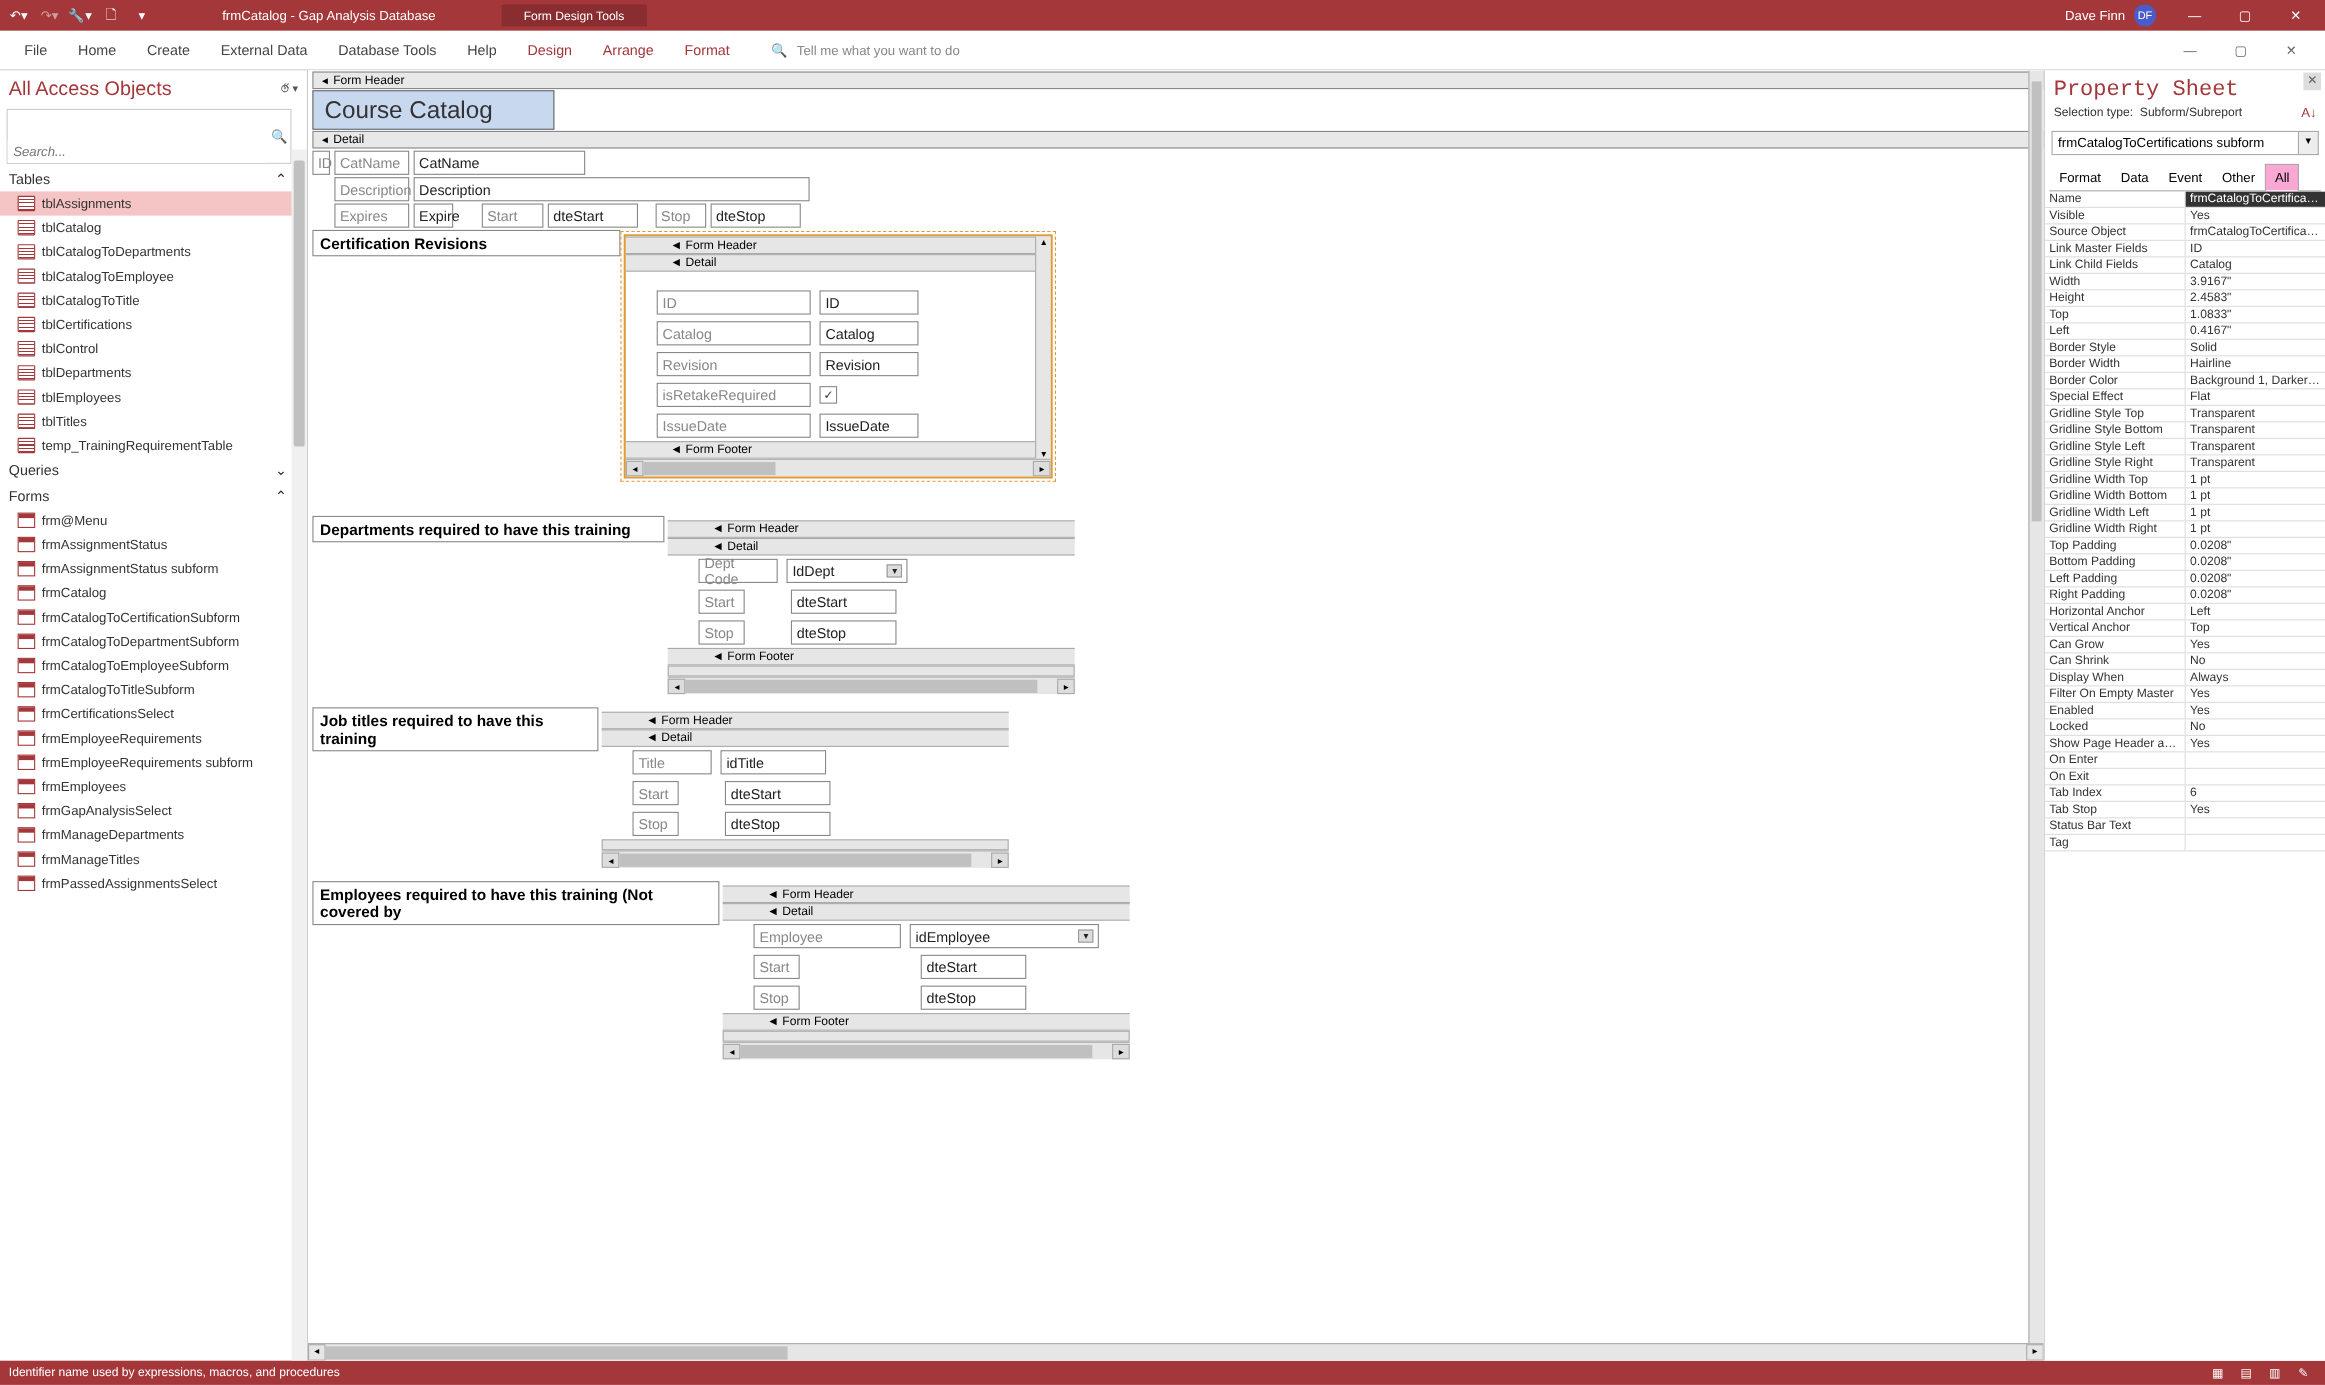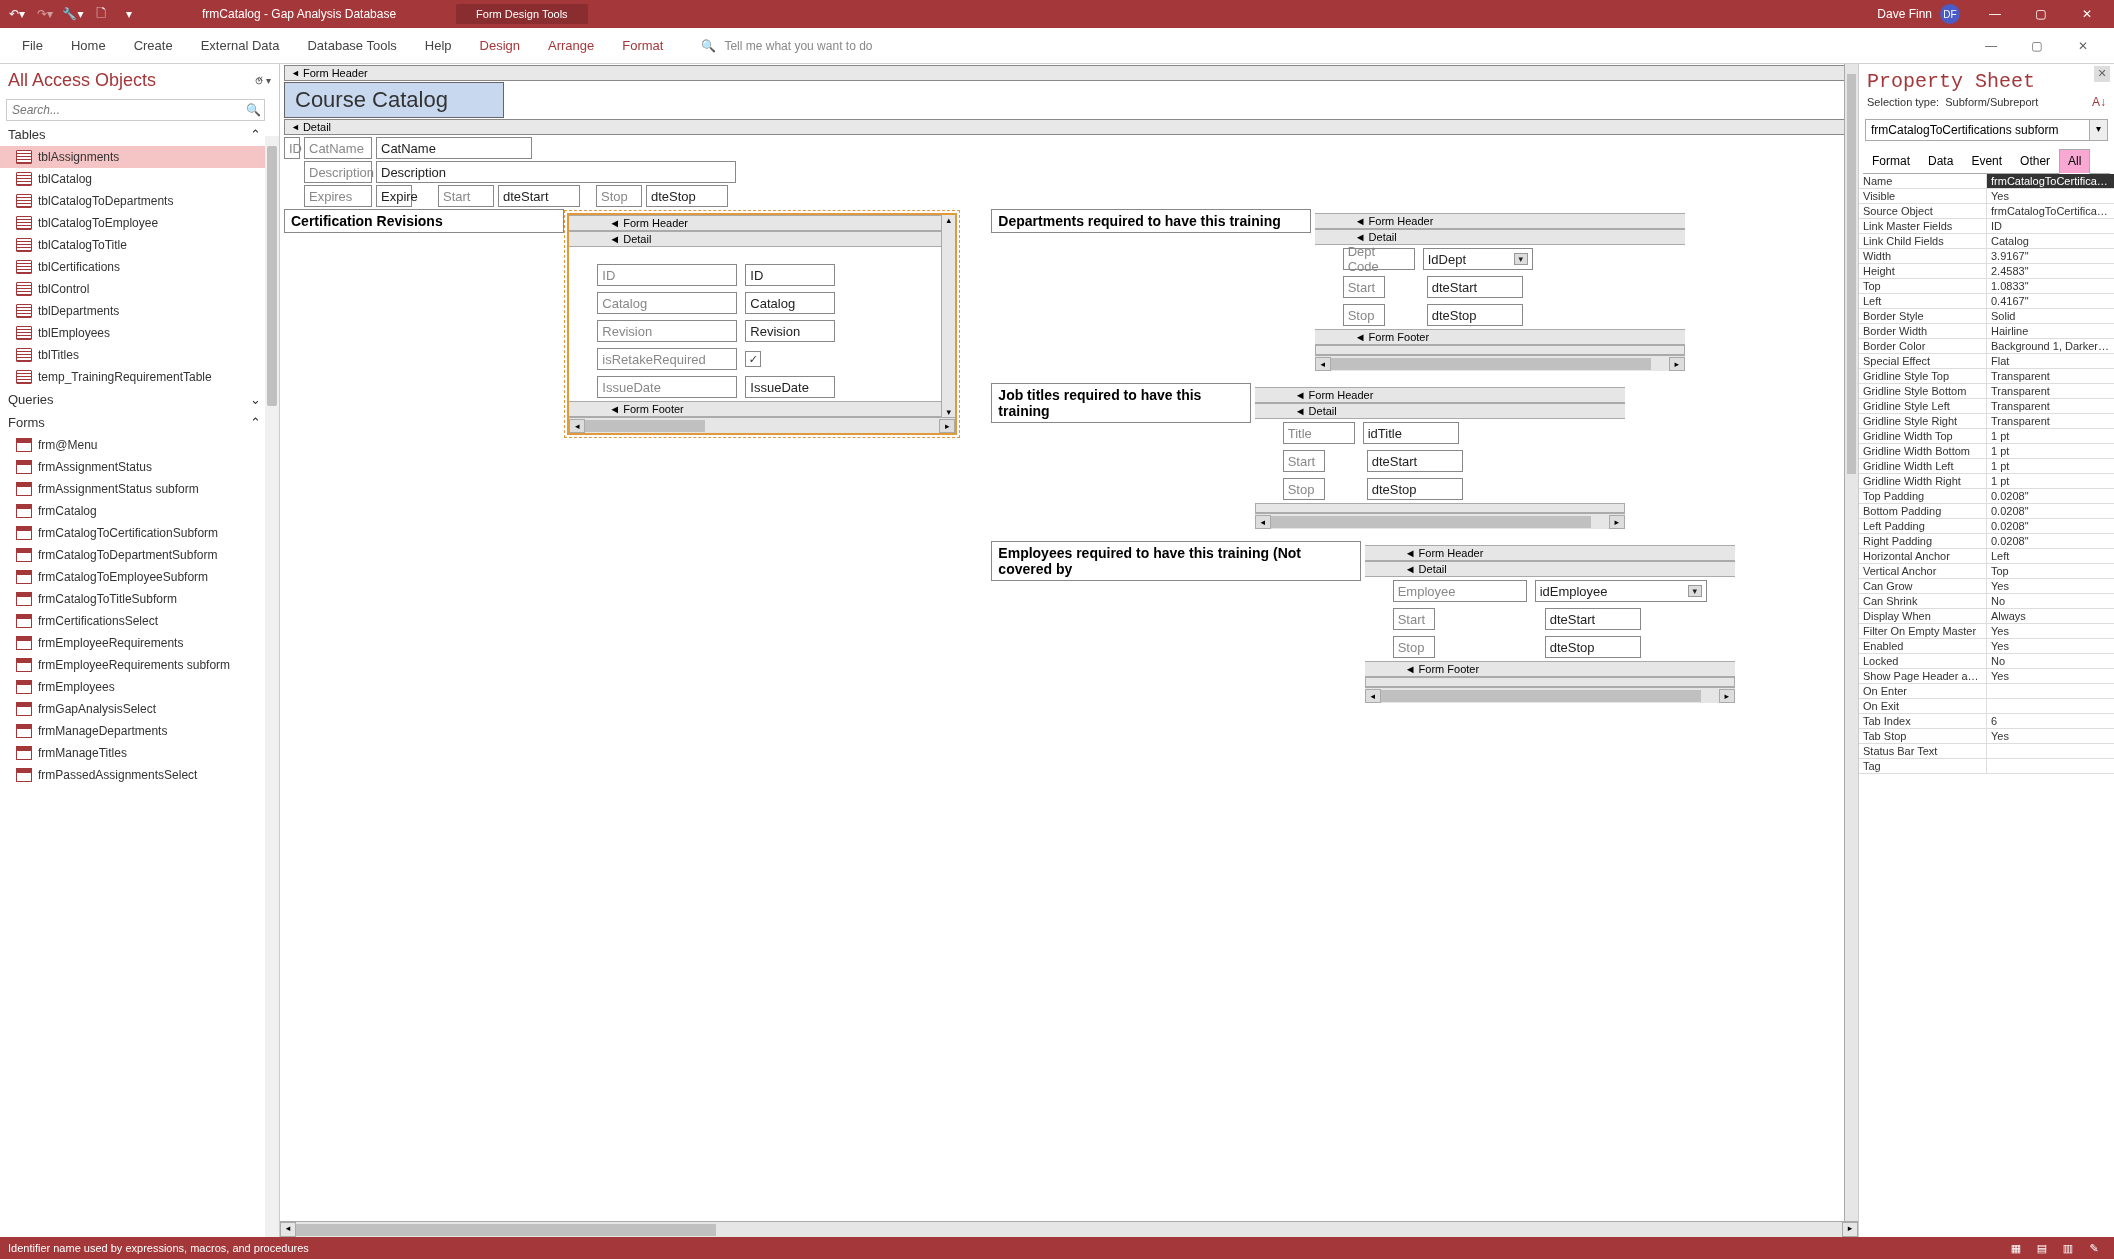--- a/index.html
+++ b/index.html
@@ -29,21 +29,21 @@
 
 .main { display:flex; height: calc(100vh - 28px - 36px - 22px); }
 
 
 .nav { width: 280px; border-right:1px solid #ccc; display:flex; flex-direction:column; overflow:hidden; position:relative; }
 .nav-header { padding: 6px 8px; }
 .nav-header-row { display:flex; align-items:center; justify-content:space-between; }
 .nav-title { color:#a4373a; font-size:18px; }
 .nav-collapse { position:absolute; top:8px; right:4px; width:18px; cursor:pointer; color:#555; font-size:11px; }
 .nav-search { display:flex; align-items:center; border:1px solid #ccc; margin:2px 14px 2px 6px; }
-.nav-search input { flex:1; border:none; padding:3px 5px; font-style:italic; font-size:12px; outline:none; }
+.nav-search input { flex:1; border:none; padding:3px 5px; font-style:italic; font-size:12px; outline:none;margin-top:28px; }
 .nav-search .sicon { width:20px; text-align:center; color:#a4373a; }
 .nav-group { padding: 4px 8px; font-size:13px; color:#333; display:flex; justify-content:space-between; align-items:center; cursor:pointer; }
 .nav-list { overflow-y:auto; flex:1; padding-right:10px; }
 .nav-item { display:flex; align-items:flex-end; gap:6px; padding:4px 6px 4px 16px; font-size:12px; color:#333; cursor:pointer; }
 .nav-item.selected { background:#f5c4c4; }
 .nav-icon { width:16px; height:14px; display:inline-block; }
 .nav-icon.table { border:1px solid #a4373a; background: repeating-linear-gradient(#fff,#fff 2px,#a4373a 2px,#a4373a 3px); border-radius:1px; }
 .nav-icon.form { border:1px solid #a4373a; background:#fff; position:relative; }
 .nav-icon.form::before { content:""; position:absolute; top:0; left:0; right:0; height:4px; background:#a4373a; }
 .nav-scrollbar { position:absolute; right:0; top:72px; bottom:0; width:14px; background:#f0f0f0; }
@@ -67,21 +67,21 @@
 .subform-title { border:1px solid #888; background:#fff; padding:3px 6px; font-size:14px; font-weight:bold; color:#000; display:inline-block; margin-bottom:2px; }
 .subform-inner { background:#fff; }
 .sub-sb { background:#e6e6e6; border-top:1px solid #aaa; border-bottom:1px solid #aaa; font-size:11px; padding:1px 6px; display:flex; align-items:center; gap:3px; }
 .sub-row { display:flex; gap:8px; padding:3px 28px; align-items:center; }
 .hscroll { height:16px; background:#e6e6e6; border-top:1px solid #aaa; display:flex; align-items:center; position:relative; }
 .hscroll .lbtn, .hscroll .rbtn { width:16px; height:14px; background:#ddd; border:1px solid #aaa; text-align:center; font-size:9px; line-height:12px; }
 .hscroll .track { flex:1; position:relative; height:14px; }
 .hscroll .thumb { position:absolute; top:1px; height:12px; background:#c0c0c0; }
 .vscroll { width:14px; background:#e6e6e6; border-left:1px solid #aaa; }
 
-.cols { display:flex; gap:30px; align-items:flex-start; }
+.cols { display:flex; gap:30px; align-items:flex-start;flex-direction:column; }
 
 .chk { width:16px; height:16px; border:1px solid #888; display:inline-flex; align-items:center; justify-content:center; font-size:11px; color:#333; }
 
 
 .design-hscroll { height:16px; background:#e6e6e6; border-top:1px solid #aaa; display:flex; }
 .design-vscroll { position:absolute; right:0; top:0; bottom:16px; width:14px; background:#e6e6e6; border-left:1px solid #aaa; }
 .design-vscroll .thumb { position:absolute; left:2px; right:2px; top:10px; height:400px; background:#c0c0c0; }
 
 
 .props { width:256px; border-left:1px solid #ccc; display:flex; flex-direction:column; background:#fff; position:relative; }

